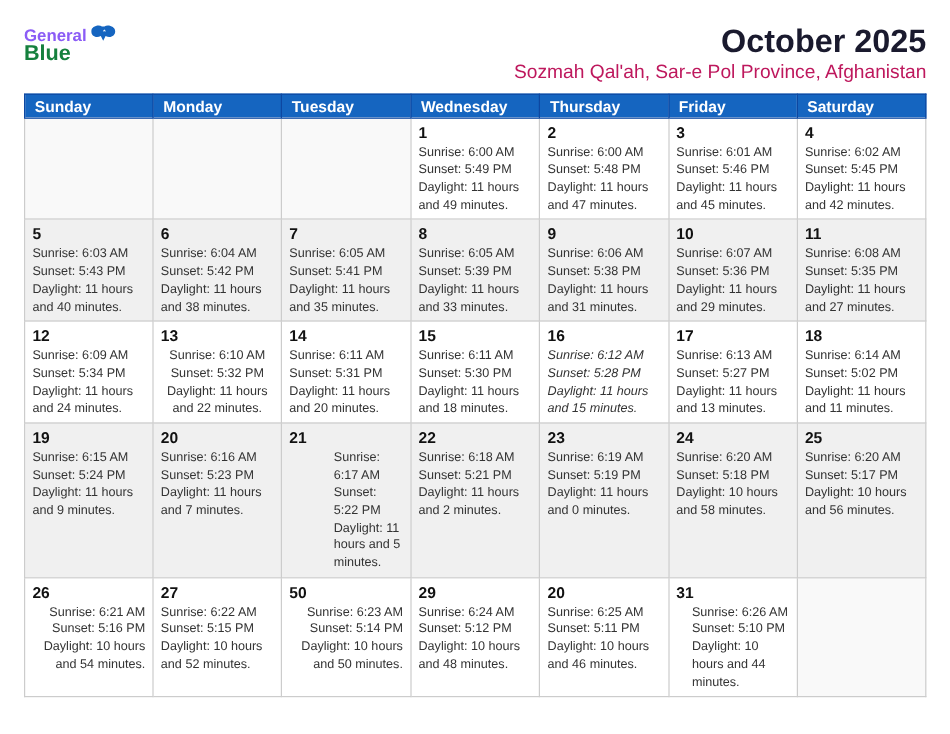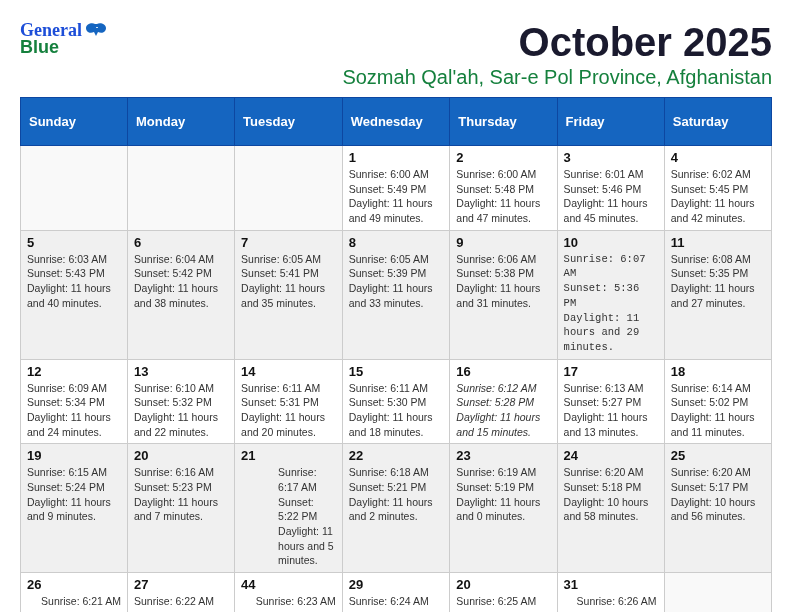--- a/index.html
+++ b/index.html
@@ -24,40 +24,40 @@
     .logo-row {
       display: flex;
       align-items: center;
       gap: 4px;
     }
     .title-section {
       text-align: right;
       flex: 1;
     }
     .month-title {
-      font-size: 40px;
+      font-size: 27px;
       font-weight: bold;
       color: #1a1a2e;
       line-height: 1.1;
     }
     .subtitle {
-      font-size: 20px;
-      color: #15803d;
+      font-size: 16px;
+      color: #be185d;
       margin-top: 2px;
     }
     .calendar {
       width: 100%;
       border-collapse: collapse;
       margin-top: 8px;
     }
     .calendar th {
       background-color: #1565c0;
       color: #fff;
       text-align: left;
-      padding: 16px 8px;
+      padding: 2px 8px;
       font-size: 13px;
       font-weight: bold;
       border: 1px solid #0d47a1;
     }
     .calendar td {
       border: 1px solid #ccc;
       vertical-align: top;
       padding: 4px 6px;
       width: 108px;
       min-height: 80px;
@@ -83,21 +83,21 @@
       color: #333;
       line-height: 1.4;
     }
   </style>
 </head>
 <body>
 
 <div class="header">
   <div class="logo">
     <div class="logo-row">
-      <span style="font-size:18px;font-weight:bold;color:#1d4ed8;font-family:Liberation Serif, serif;">General</span>
+      <span style="font-size:14px;font-weight:bold;color:#8b5cf6;">General</span>
       <svg width="22" height="18" viewBox="0 0 22 18">
         <path d="M11 2 C14 0, 20 2, 20 6 C20 10, 16 12, 12 10 L10 14 L8 10 C4 12, 0 10, 0 6 C0 2, 6 0, 9 2 Z" fill="#1565c0"></path>
         <path d="M10 6 Q11 4 12 6" fill="#fff" stroke="#fff" stroke-width="0.5"></path>
       </svg>
     </div>
     <span style="font-size:18px;font-weight:bold;color:#15803d;margin-top:-4px;">Blue</span>
   </div>
   <div class="title-section">
     <div class="month-title">October 2025</div>
     <div class="subtitle">Sozmah Qal'ah, Sar-e Pol Province, Afghanistan</div>
@@ -172,41 +172,41 @@
 Daylight: 11 hours and 33 minutes.</div>
         </td>
         <td class="shaded">
           <span class="day-number">9</span>
           <div class="day-info" style="white-space: pre-line;">Sunrise: 6:06 AM
 Sunset: 5:38 PM
 Daylight: 11 hours and 31 minutes.</div>
         </td>
         <td class="shaded">
           <span class="day-number">10</span>
-          <div class="day-info" style="white-space: pre-line; font-family: Liberation Mono, monospace;">Sunrise: 6:07 AM
+          <div class="day-info" style="white-space: pre-line;">Sunrise: 6:07 AM
 Sunset: 5:36 PM
 Daylight: 11 hours and 29 minutes.</div>
         </td>
         <td class="shaded">
           <span class="day-number">11</span>
           <div class="day-info" style="white-space: pre-line;">Sunrise: 6:08 AM
 Sunset: 5:35 PM
 Daylight: 11 hours and 27 minutes.</div>
         </td>
       </tr>
       <tr>
         <td>
           <span class="day-number">12</span>
           <div class="day-info" style="white-space: pre-line;">Sunrise: 6:09 AM
 Sunset: 5:34 PM
 Daylight: 11 hours and 24 minutes.</div>
         </td>
         <td>
           <span class="day-number">13</span>
-          <div class="day-info" style="white-space: pre-line;">Sunrise: 6:10 AM
+          <div class="day-info" style="white-space: pre-line; text-align: center;">Sunrise: 6:10 AM
 Sunset: 5:32 PM
 Daylight: 11 hours and 22 minutes.</div>
         </td>
         <td>
           <span class="day-number">14</span>
           <div class="day-info" style="white-space: pre-line;">Sunrise: 6:11 AM
 Sunset: 5:31 PM
 Daylight: 11 hours and 20 minutes.</div>
         </td>
         <td>
@@ -285,21 +285,21 @@
 Sunset: 5:16 PM
 Daylight: 10 hours and 54 minutes.</div>
         </td>
         <td>
           <span class="day-number">27</span>
           <div class="day-info" style="white-space: pre-line;">Sunrise: 6:22 AM
 Sunset: 5:15 PM
 Daylight: 10 hours and 52 minutes.</div>
         </td>
         <td>
-          <span class="day-number">44</span>
+          <span class="day-number">50</span>
           <div class="day-info" style="white-space: pre-line; text-align: right;">Sunrise: 6:23 AM
 Sunset: 5:14 PM
 Daylight: 10 hours and 50 minutes.</div>
         </td>
         <td>
           <span class="day-number">29</span>
           <div class="day-info" style="white-space: pre-line;">Sunrise: 6:24 AM
 Sunset: 5:12 PM
 Daylight: 10 hours and 48 minutes.</div>
         </td>

